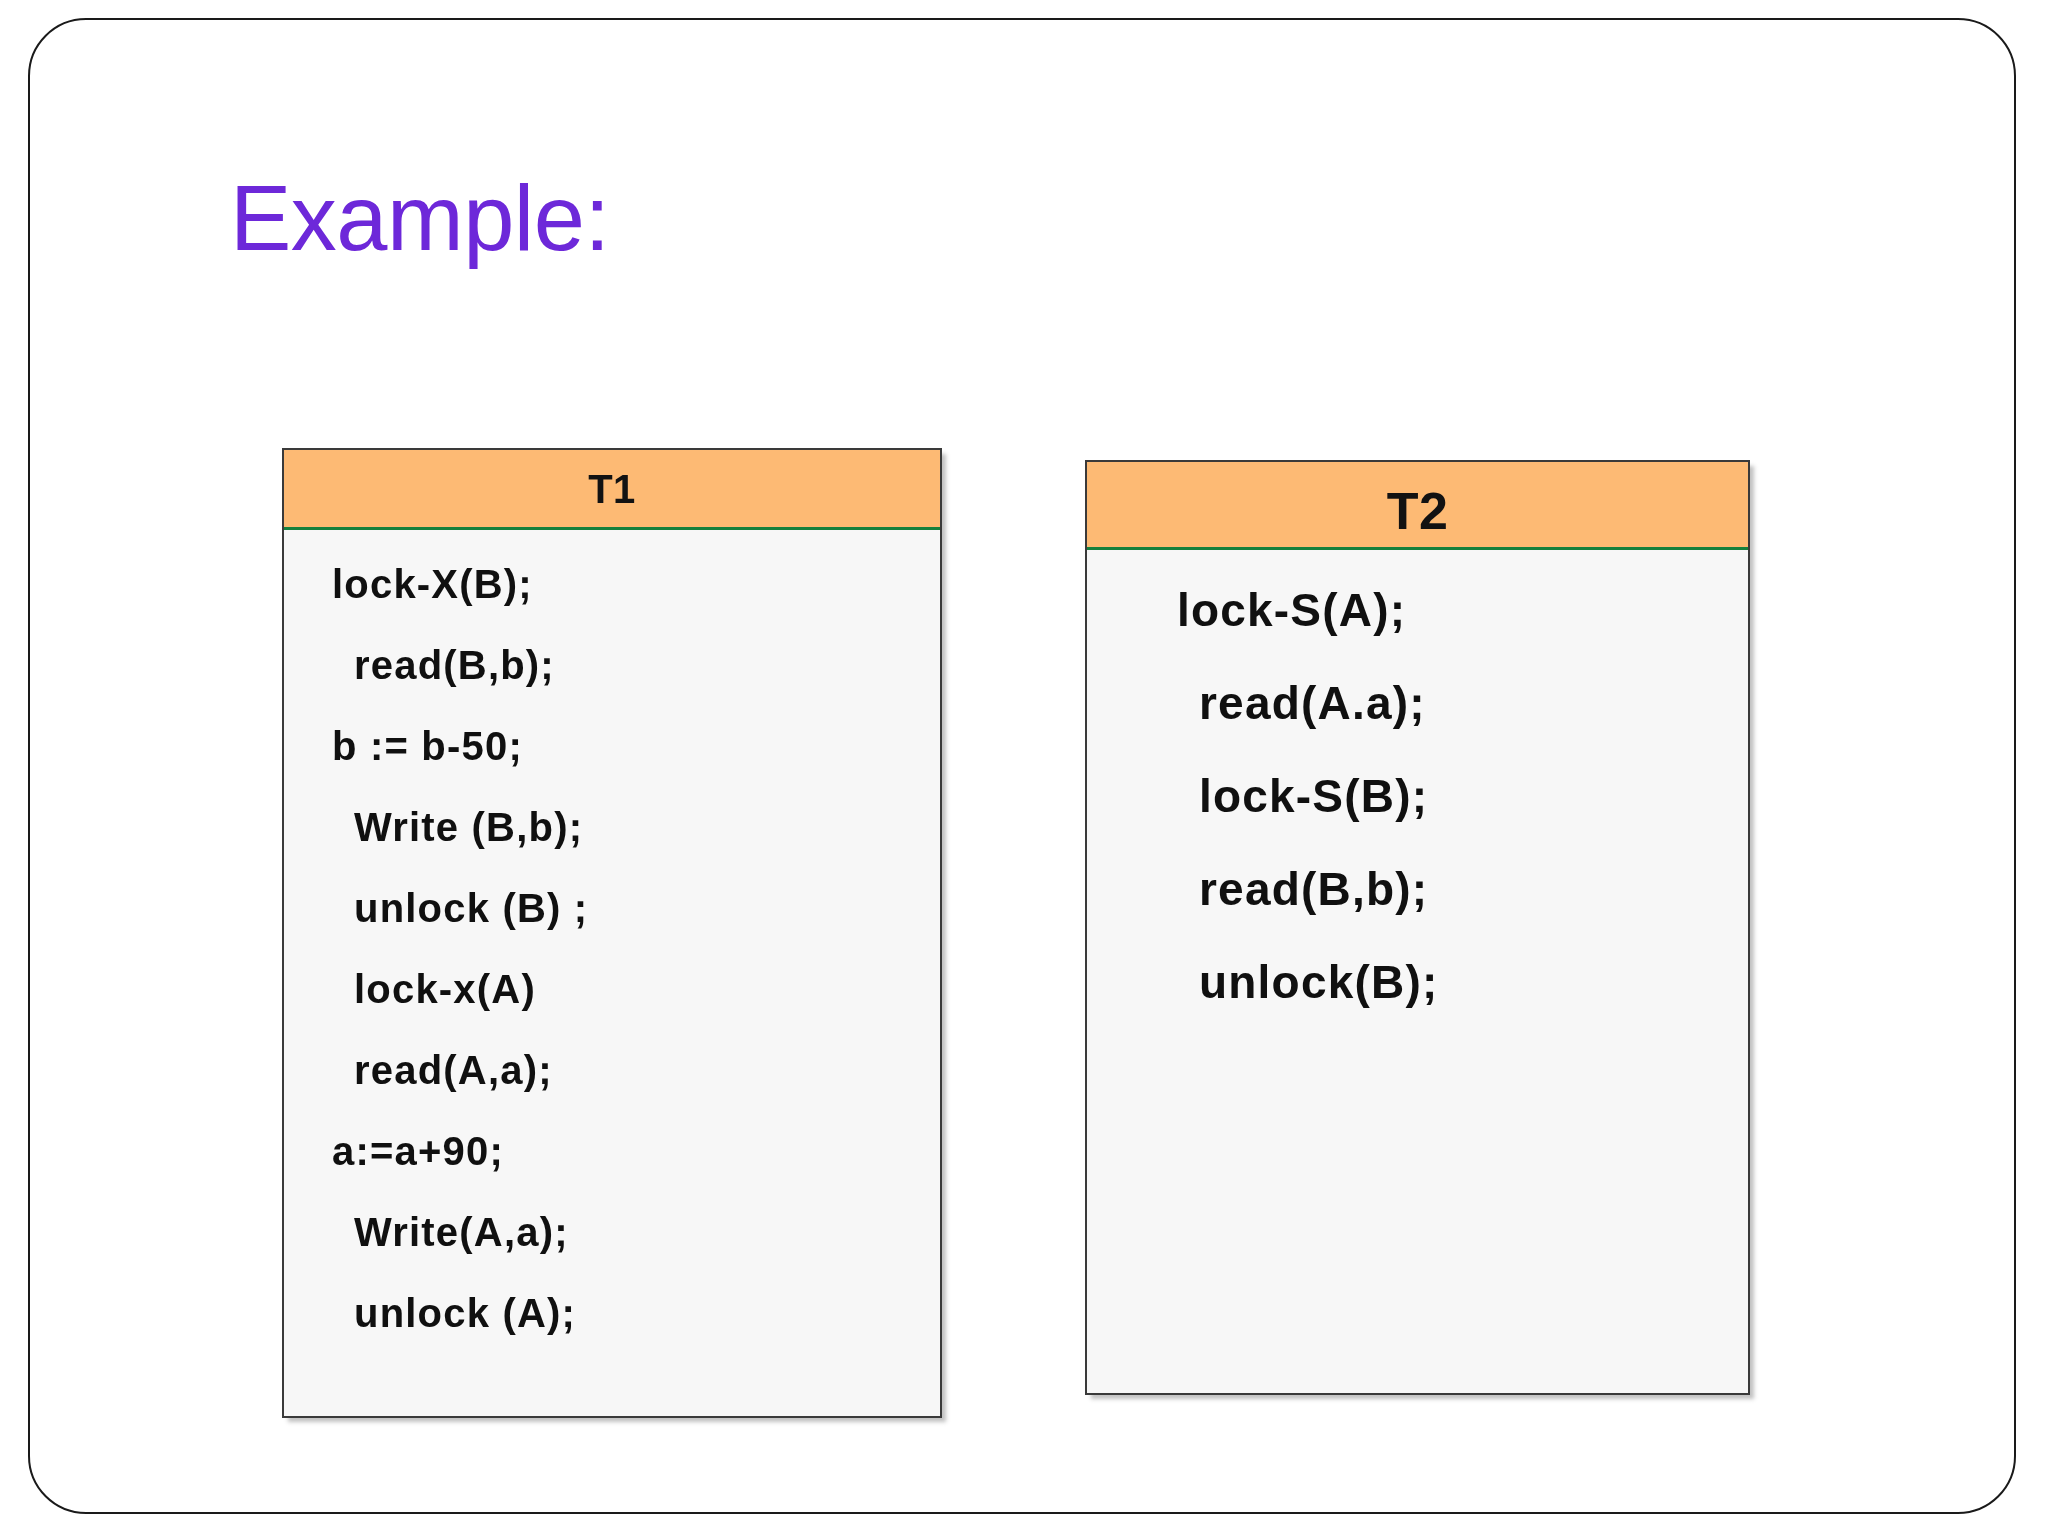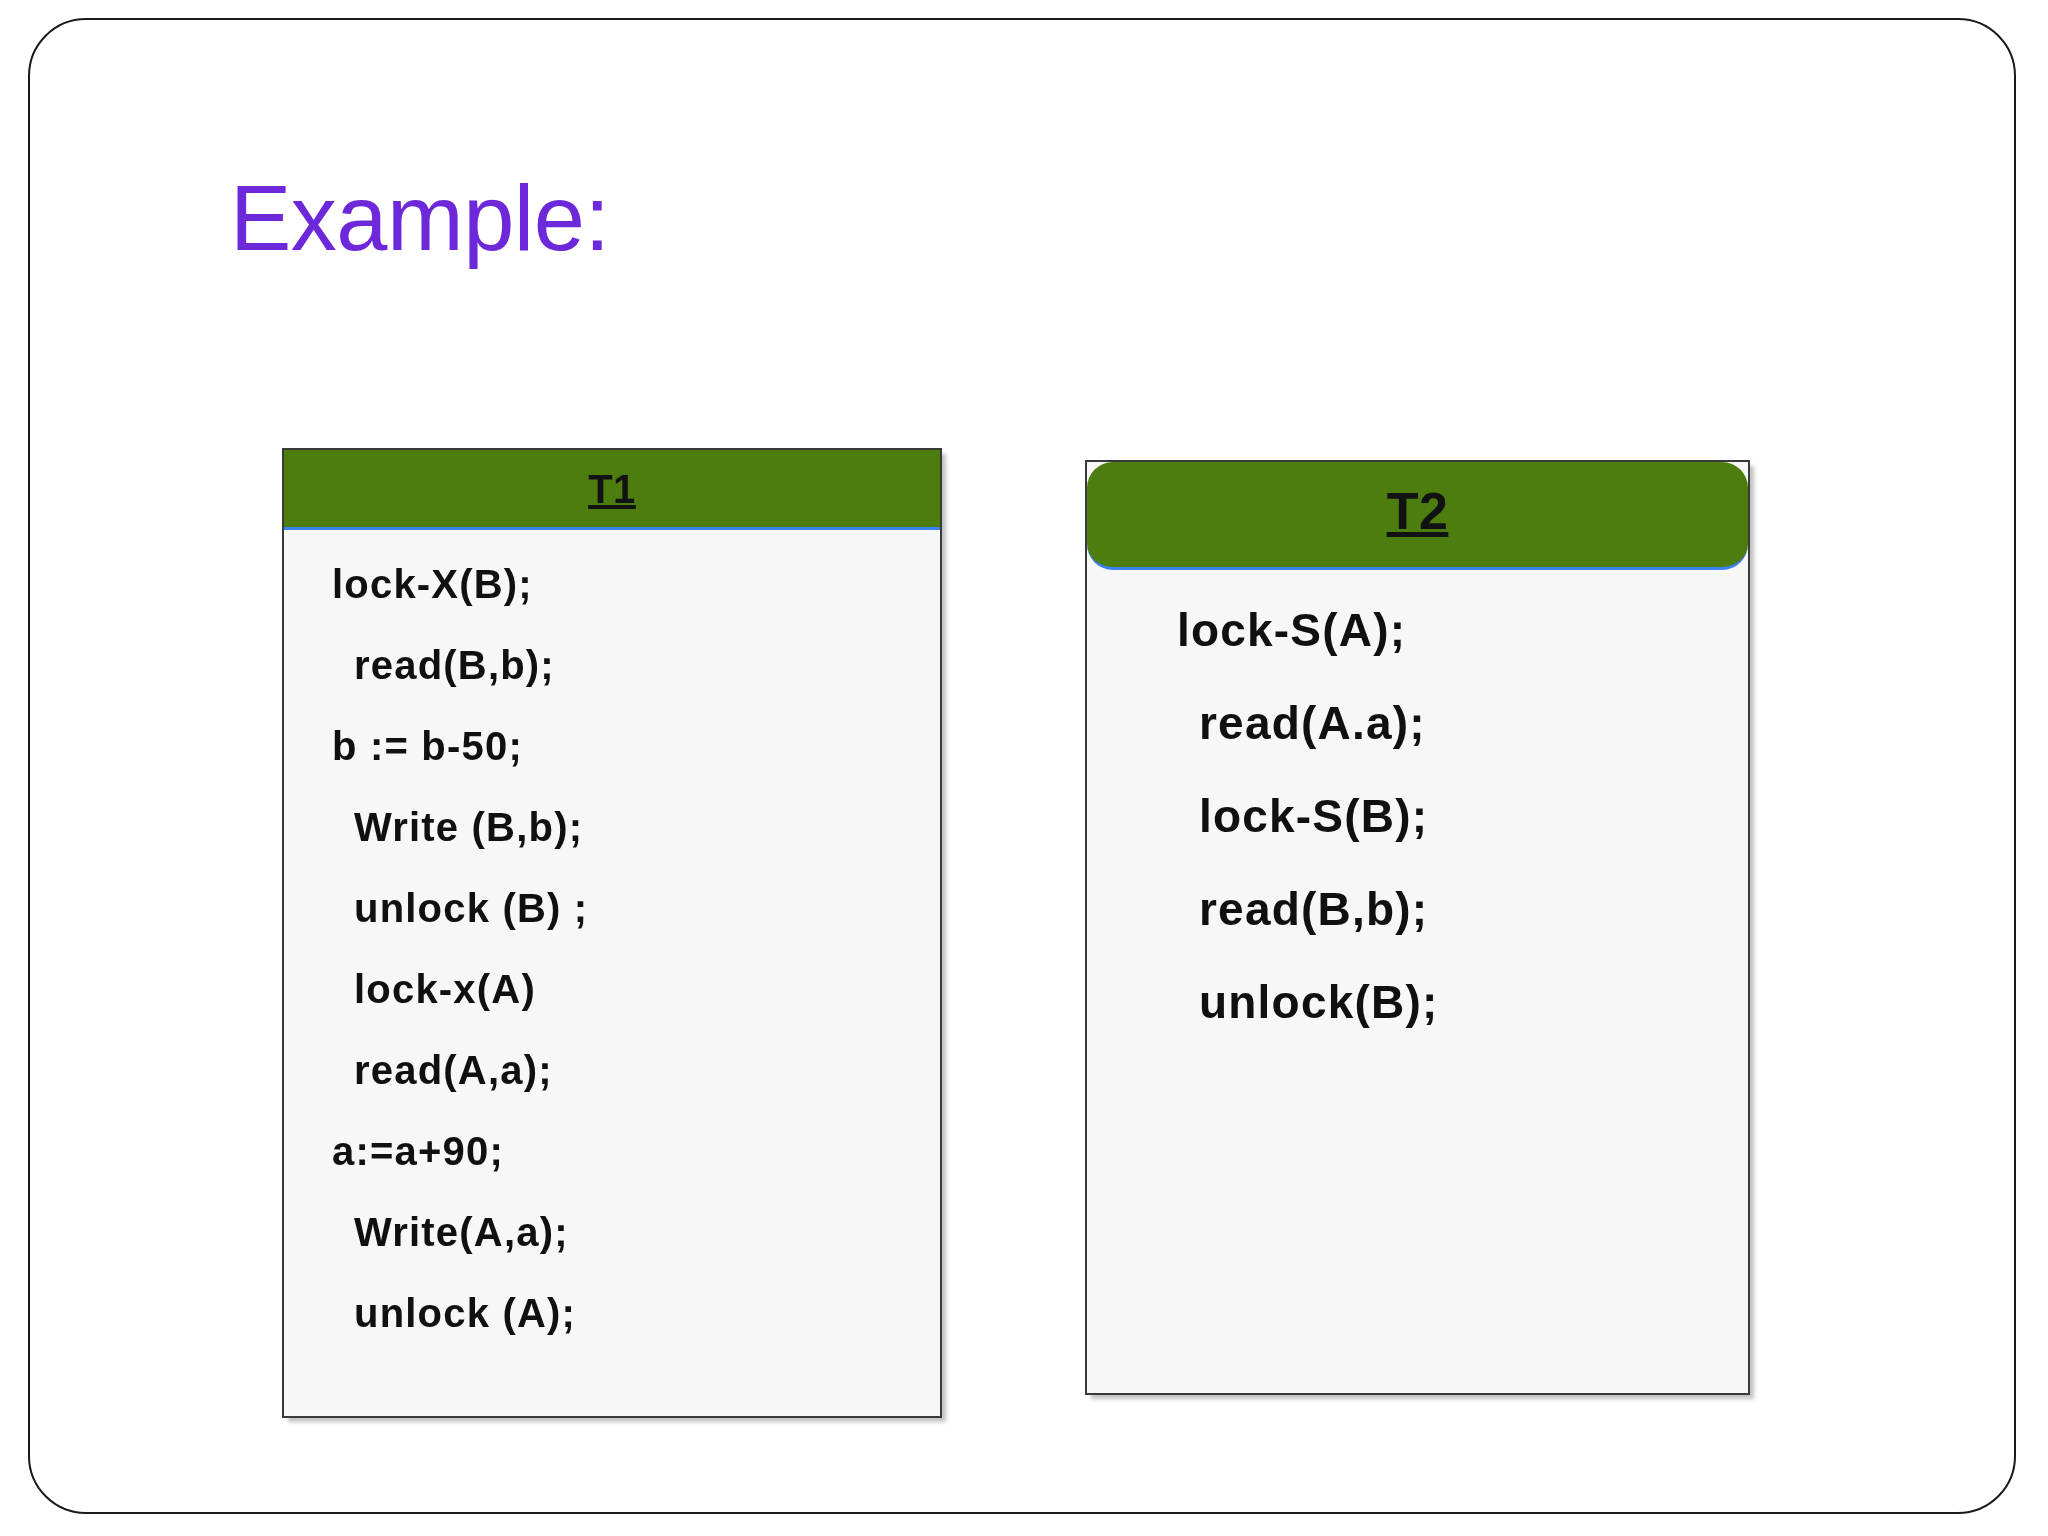--- a/index.html
+++ b/index.html
@@ -62,39 +62,37 @@
     width: 665px;
     height: 935px;
   }
 
   .txn-header {
     box-sizing: border-box;
     width: 100%;
     text-align: center;
     font-weight: bold;
     color: #121212;
-    border-bottom: 3px solid #3b82f6;
-    background: #4d7c0f;
+    border-bottom: 3px solid #15803d;
+    background: #fdba74;
     font-family: "Liberation Sans", sans-serif;
-    text-decoration: underline;
   }
 
   .t1 .txn-header {
     height: 80px;
     line-height: 78px;
     font-size: 40px;
     letter-spacing: 0.5px;
   }
 
   .t2 .txn-header {
-    height: 108px;
+    height: 88px;
     line-height: 98px;
     font-size: 52px;
     letter-spacing: 0.5px;
-    border-radius: 26px;
   }
 
   .txn-body {
     box-sizing: border-box;
     padding-top: 14px;
   }
 
   .txn-line {
     color: #101010;
     font-weight: bold;

